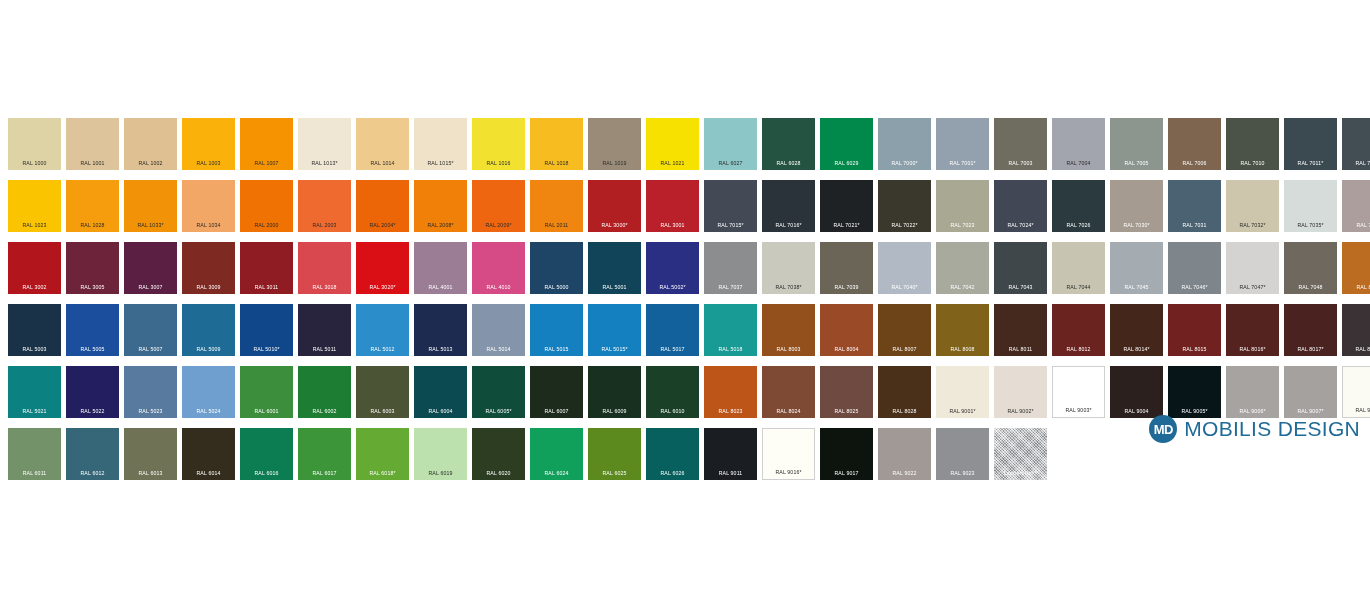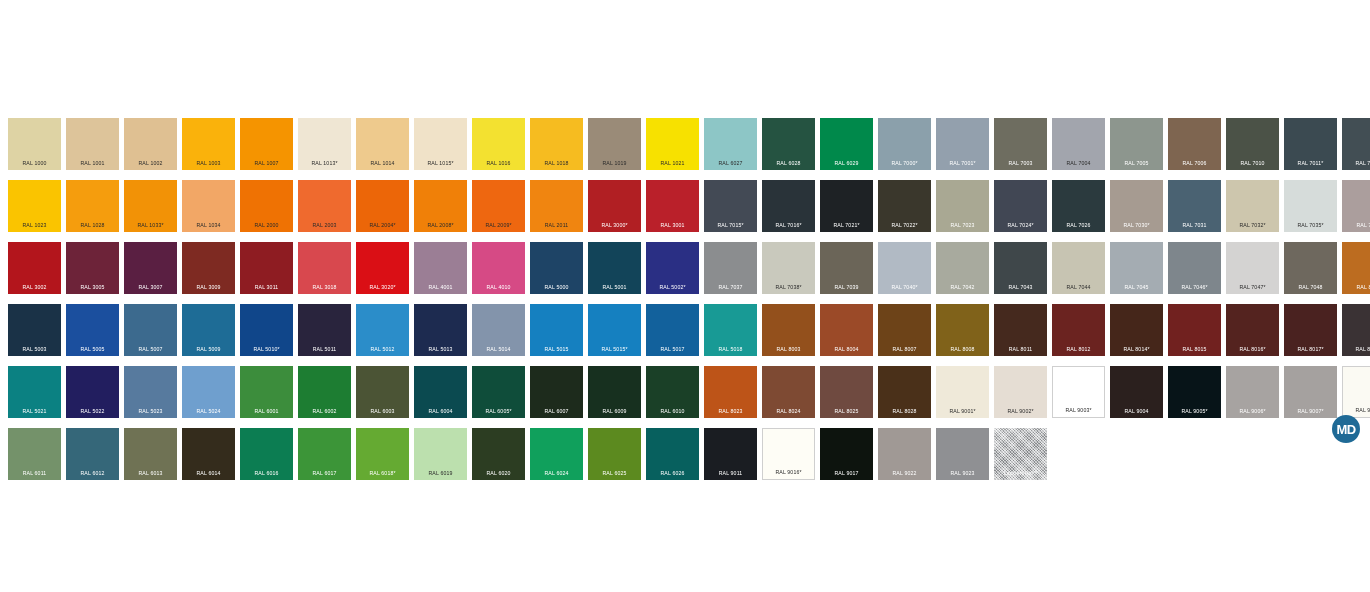--- a/index.html
+++ b/index.html
@@ -528,15 +528,16 @@
           <div class="swatch-label light">RAL 9023</div>
         </div>
         <div class="swatch metallic">
           <div class="swatch-label light">Lackiert/Hol**</div>
         </div>
       </div>
     </div>
 
   <div class="logo">
     <div class="logo-mark">MD</div>
+    <div class="logo-text">MOBILIS DESIGN</div>
   </div>
 
 </div>
 
 </body></html>

